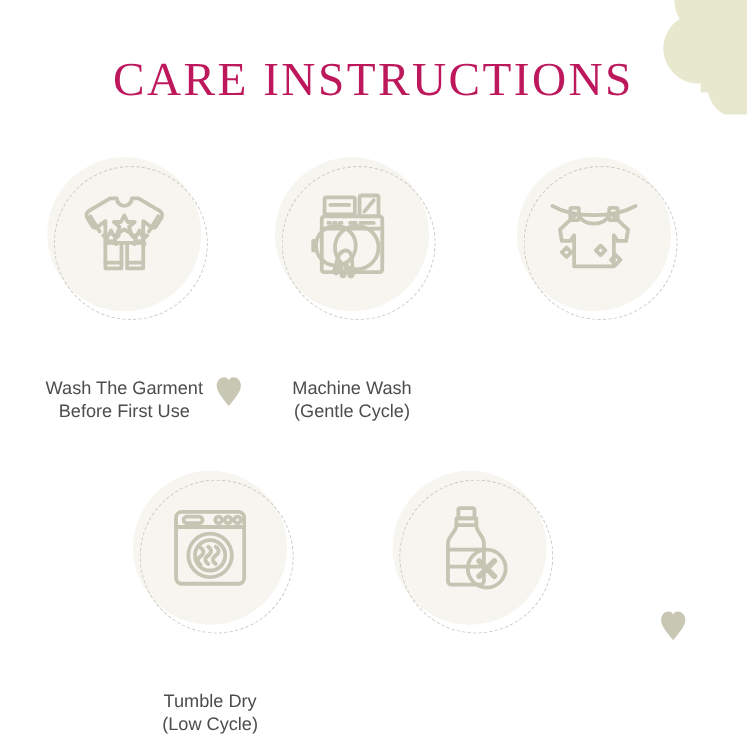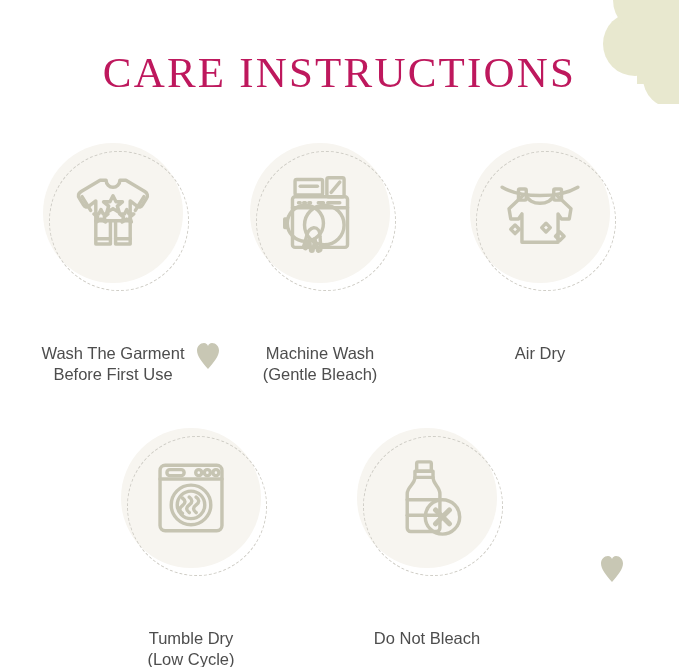--- a/index.html
+++ b/index.html
@@ -141,21 +141,21 @@
 
         <circle cx="33" cy="62" r="21"></circle>
         <path d="M12 57 h-3 v10 h3"></path>
 
         <path d="M43 67 c-4 1 -7 4 -8 8 l-4 14 c0 2 2 3 3 2 l4 -11 1 13 c0 2 3 2 3 0
                  l2 -13 3 13 c0 2 4 2 4 -1 l-1 -15 c0 -6 -3 -10 -7 -10 z"></path>
       </svg>
     </div>
   </div>
   <div class="care-label" style="top:200px;">Machine Wash
-(Gentle Bleach)</div>
+(Gentle Cycle)</div>
 </div>
 
 <div class="care-item" style="left:470px; top:143px; width:140px;">
   <div class="disc-wrap">
     <div class="disc"></div>
     <div class="disc-dash"></div>
     <div class="icon-holder">
       <svg viewBox="0 0 100 100" xmlns="http://www.w3.org/2000/svg">
 
         <path d="M6 20 C28 33 72 33 94 20"></path>
@@ -166,21 +166,20 @@
         <path d="M30 30 L14 45 l2 12 h9 l4 -6 v33 h42 V51 l4 6 h9 l2 -12 -16 -15"></path>
 
         <path d="M34 29 c3 13 29 13 32 0"></path>
 
         <path d="M21 64 l5 5 -5 5 -5 -5 z"></path>
         <path d="M57 62 l5 5 -5 5 -5 -5 z"></path>
         <path d="M73 72 l5 5 -5 5 -5 -5 z"></path>
       </svg>
     </div>
   </div>
-  <div class="care-label" style="top:200px;">Air Dry</div>
 </div>
 
 <div class="care-item" style="left:121px; top:428px; width:140px;">
   <div class="disc-wrap">
     <div class="disc"></div>
     <div class="disc-dash"></div>
     <div class="icon-holder">
       <svg viewBox="0 0 100 100" xmlns="http://www.w3.org/2000/svg">
 
         <rect x="14" y="12" width="72" height="76" rx="6"></rect>
@@ -221,21 +220,20 @@
                  c0 -8 -8 -11 -8 -19"></path>
 
         <path d="M27 52 h38"></path>
         <path d="M27 70 h38"></path>
 
         <circle cx="68" cy="72" r="20"></circle>
         <path d="M60 64 l16 16 M76 64 l-16 16" stroke-width="6"></path>
       </svg>
     </div>
   </div>
-  <div class="care-label" style="top:200px;">Do Not Bleach</div>
 </div>
 
 <div class="heart" style="left:600px; top:554px; width:24px; height:30px;">
   <svg viewBox="0 0 24 28" xmlns="http://www.w3.org/2000/svg">
     <path d="M12 27 C6 20 1 14 1 8.5 C1 4.2 4.2 1 8 1 C10.2 1 11.4 2.4 12 4
              C12.6 2.4 13.8 1 16 1 C19.8 1 23 4.2 23 8.5 C23 14 18 20 12 27 Z"></path>
   </svg>
 </div>
 
 </body></html>

